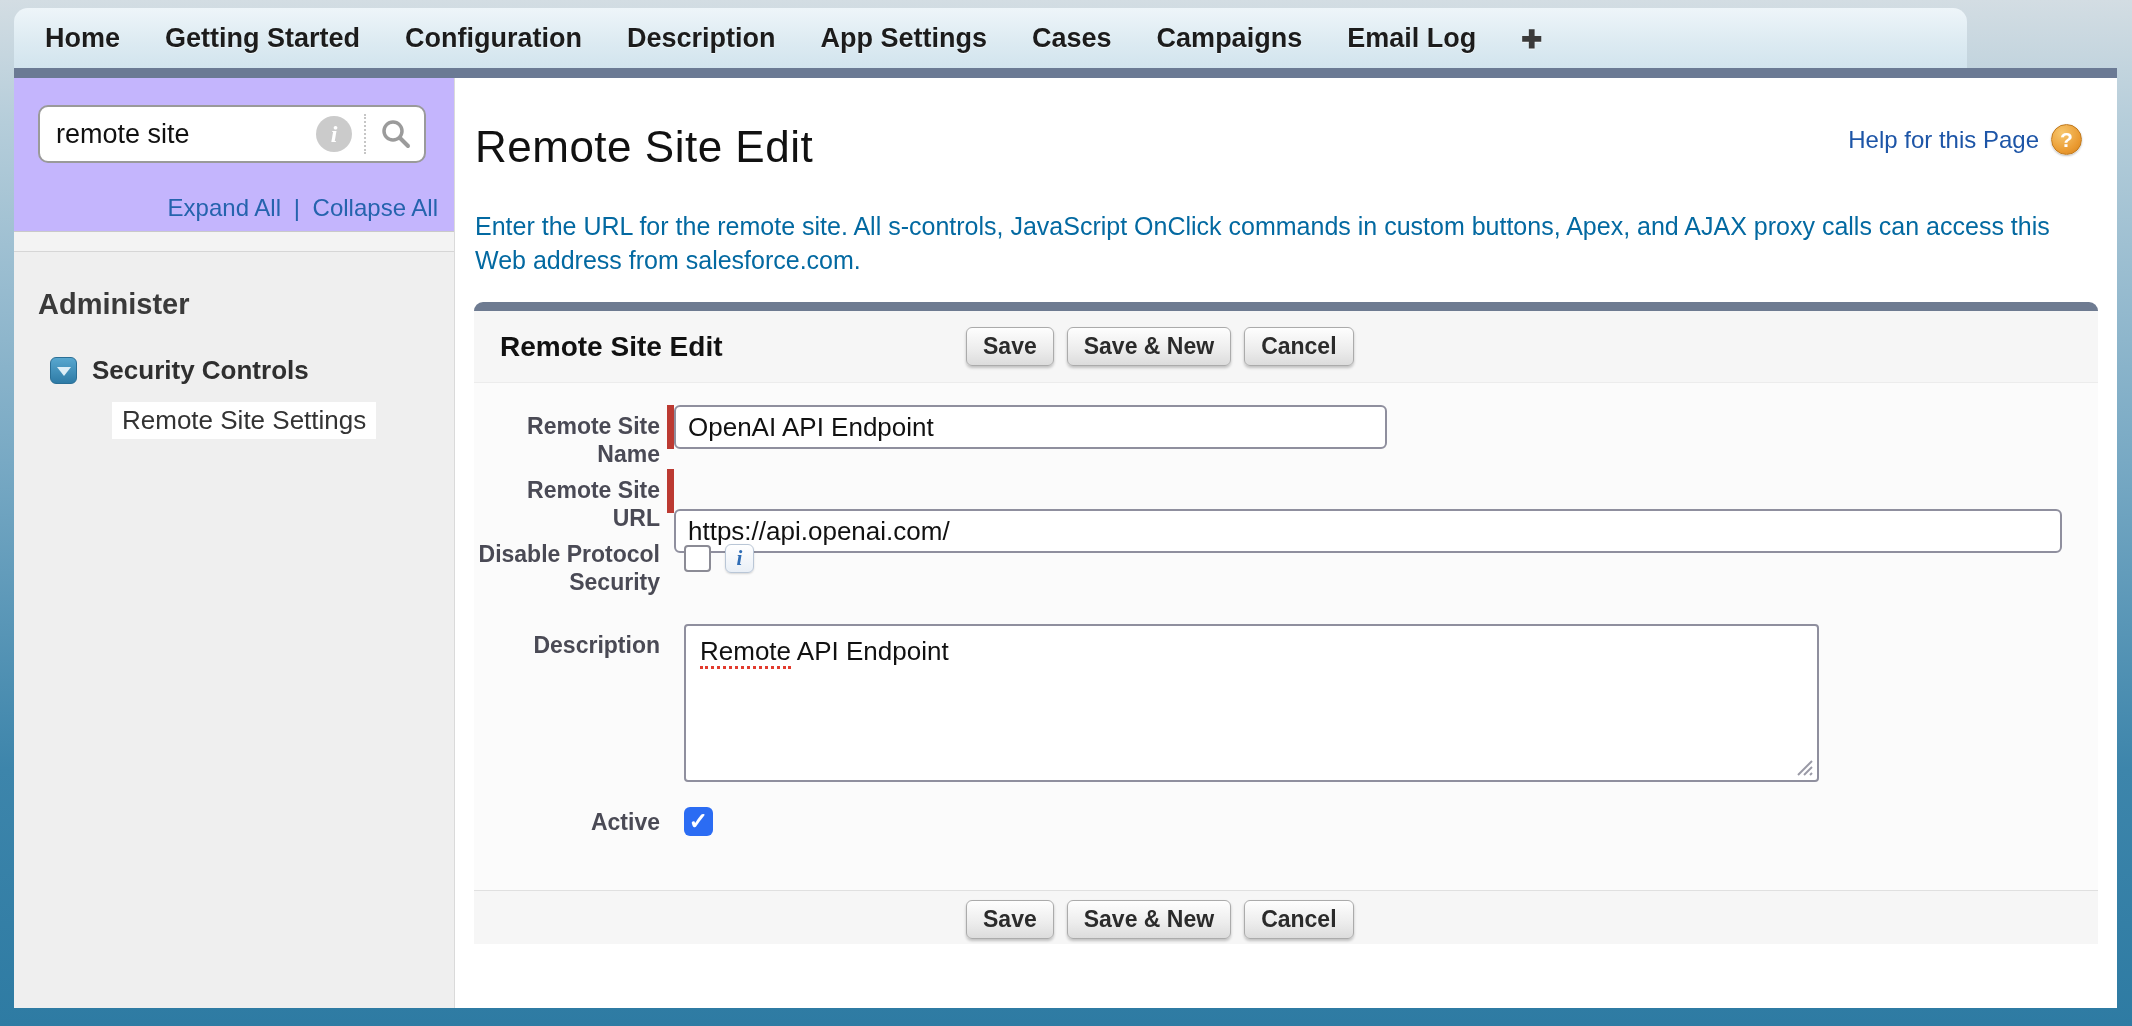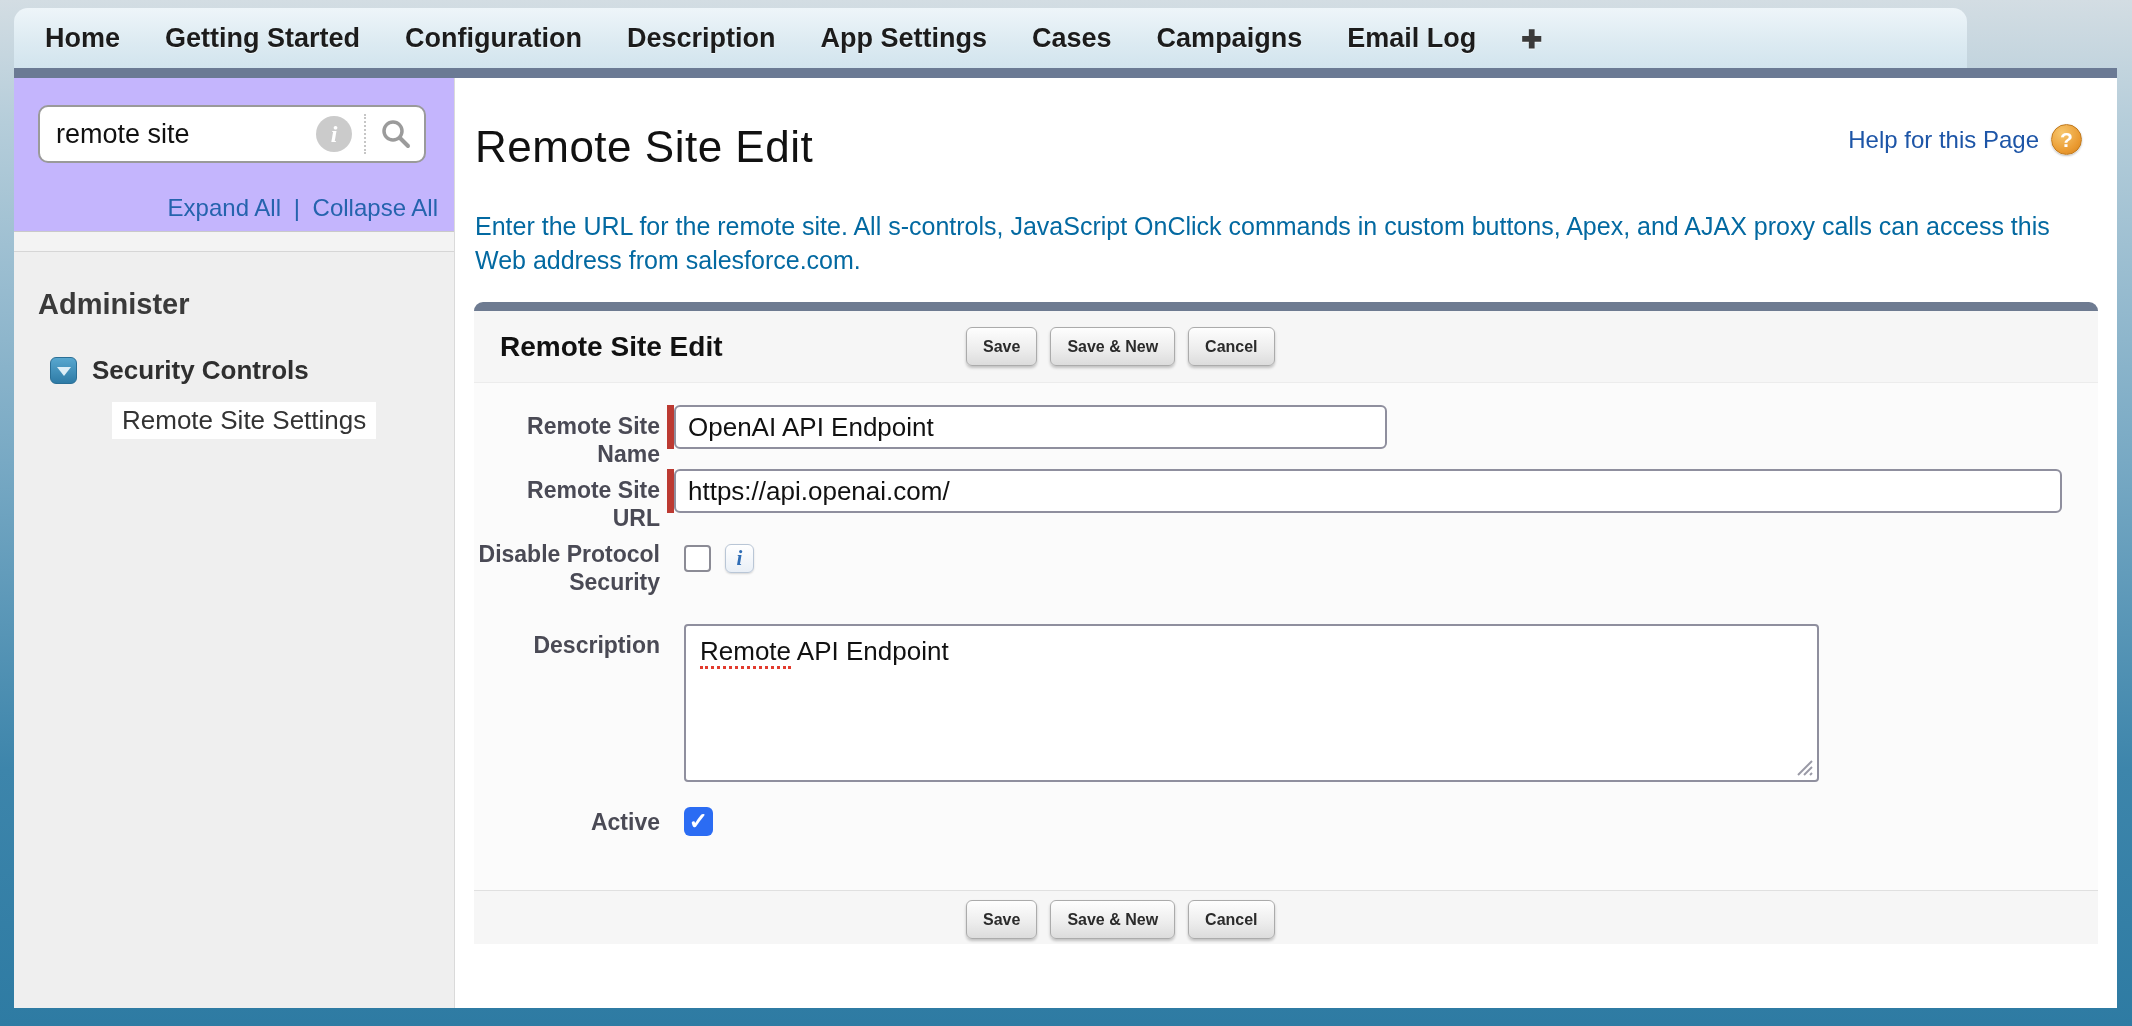--- a/index.html
+++ b/index.html
@@ -82,36 +82,36 @@
 
   
   .form-box { position:absolute; left:19px; top:224px; width:1624px; height:642px; }
   .form-topbar { height:9px; background:#6e7b91; border-radius:9px 9px 0 0; }
   .form-header { height:72px; background:#f6f6f6; border-bottom:1px solid #ececec; position:relative; }
   .form-title { position:absolute; left:26px; top:20px; font-size:28px; font-weight:bold; color:#111; }
   .btn-group { position:absolute; left:492px; display:flex; gap:13px; }
   .form-header .btn-group { top:16px; }
   .sf-btn {
     height:39px; padding:0 16px; font-family:"Liberation Sans",sans-serif;
-    font-size:16px; font-weight:bold; color:#2b2b2b;
+    font-size:23px; font-weight:bold; color:#2b2b2b;
     background:linear-gradient(180deg,#fefefe 0%,#ececec 60%,#dcdcdc 100%);
     border:1px solid #ababab; border-radius:6px; cursor:pointer;
     box-shadow:0 2px 3px rgba(0,0,0,0.22);
   }
   .form-body { height:507px; background:#fbfbfb; position:relative; }
   .row { position:absolute; left:0; display:flex; align-items:flex-start; }
   .lbl { width:186px; text-align:right; font-size:23px; font-weight:bold; color:#4a4a55; line-height:1.2; padding-top:8px; }
   .bar-slot { width:14px; flex:none; display:flex; justify-content:flex-end; }
   .redbar { width:7px; height:44px; background:#bc3a32; }
   .txt-input {
     height:44px; border:2px solid #8f8f9e; border-radius:6px; background:#fff;
     font-family:"Liberation Sans",sans-serif; font-size:26px; color:#111; padding:0 12px; outline:none;
   }
   .name-input { width:713px; }
-  .url-input { width:1388px; }
+  .url-input { width:1388px;margin-top:40px; }
   .checkbox {
     width:27px; height:27px; border:2px solid #8b8b95; border-radius:4px; background:#ffffff;
     margin-left:10px; margin-top:4px; cursor:pointer;
   }
   .field-info {
     width:29px; height:29px; margin-left:14px; margin-top:3px; border-radius:6px; cursor:pointer;
     background:linear-gradient(180deg,#ffffff,#e9eff6); border:1px solid #b9c6d6;
     color:#2f6db5; font-family:"Liberation Serif",serif; font-style:italic; font-weight:bold; font-size:21px;
     display:flex; align-items:center; justify-content:center; box-shadow:0 1px 2px rgba(0,0,0,0.15);
   }

